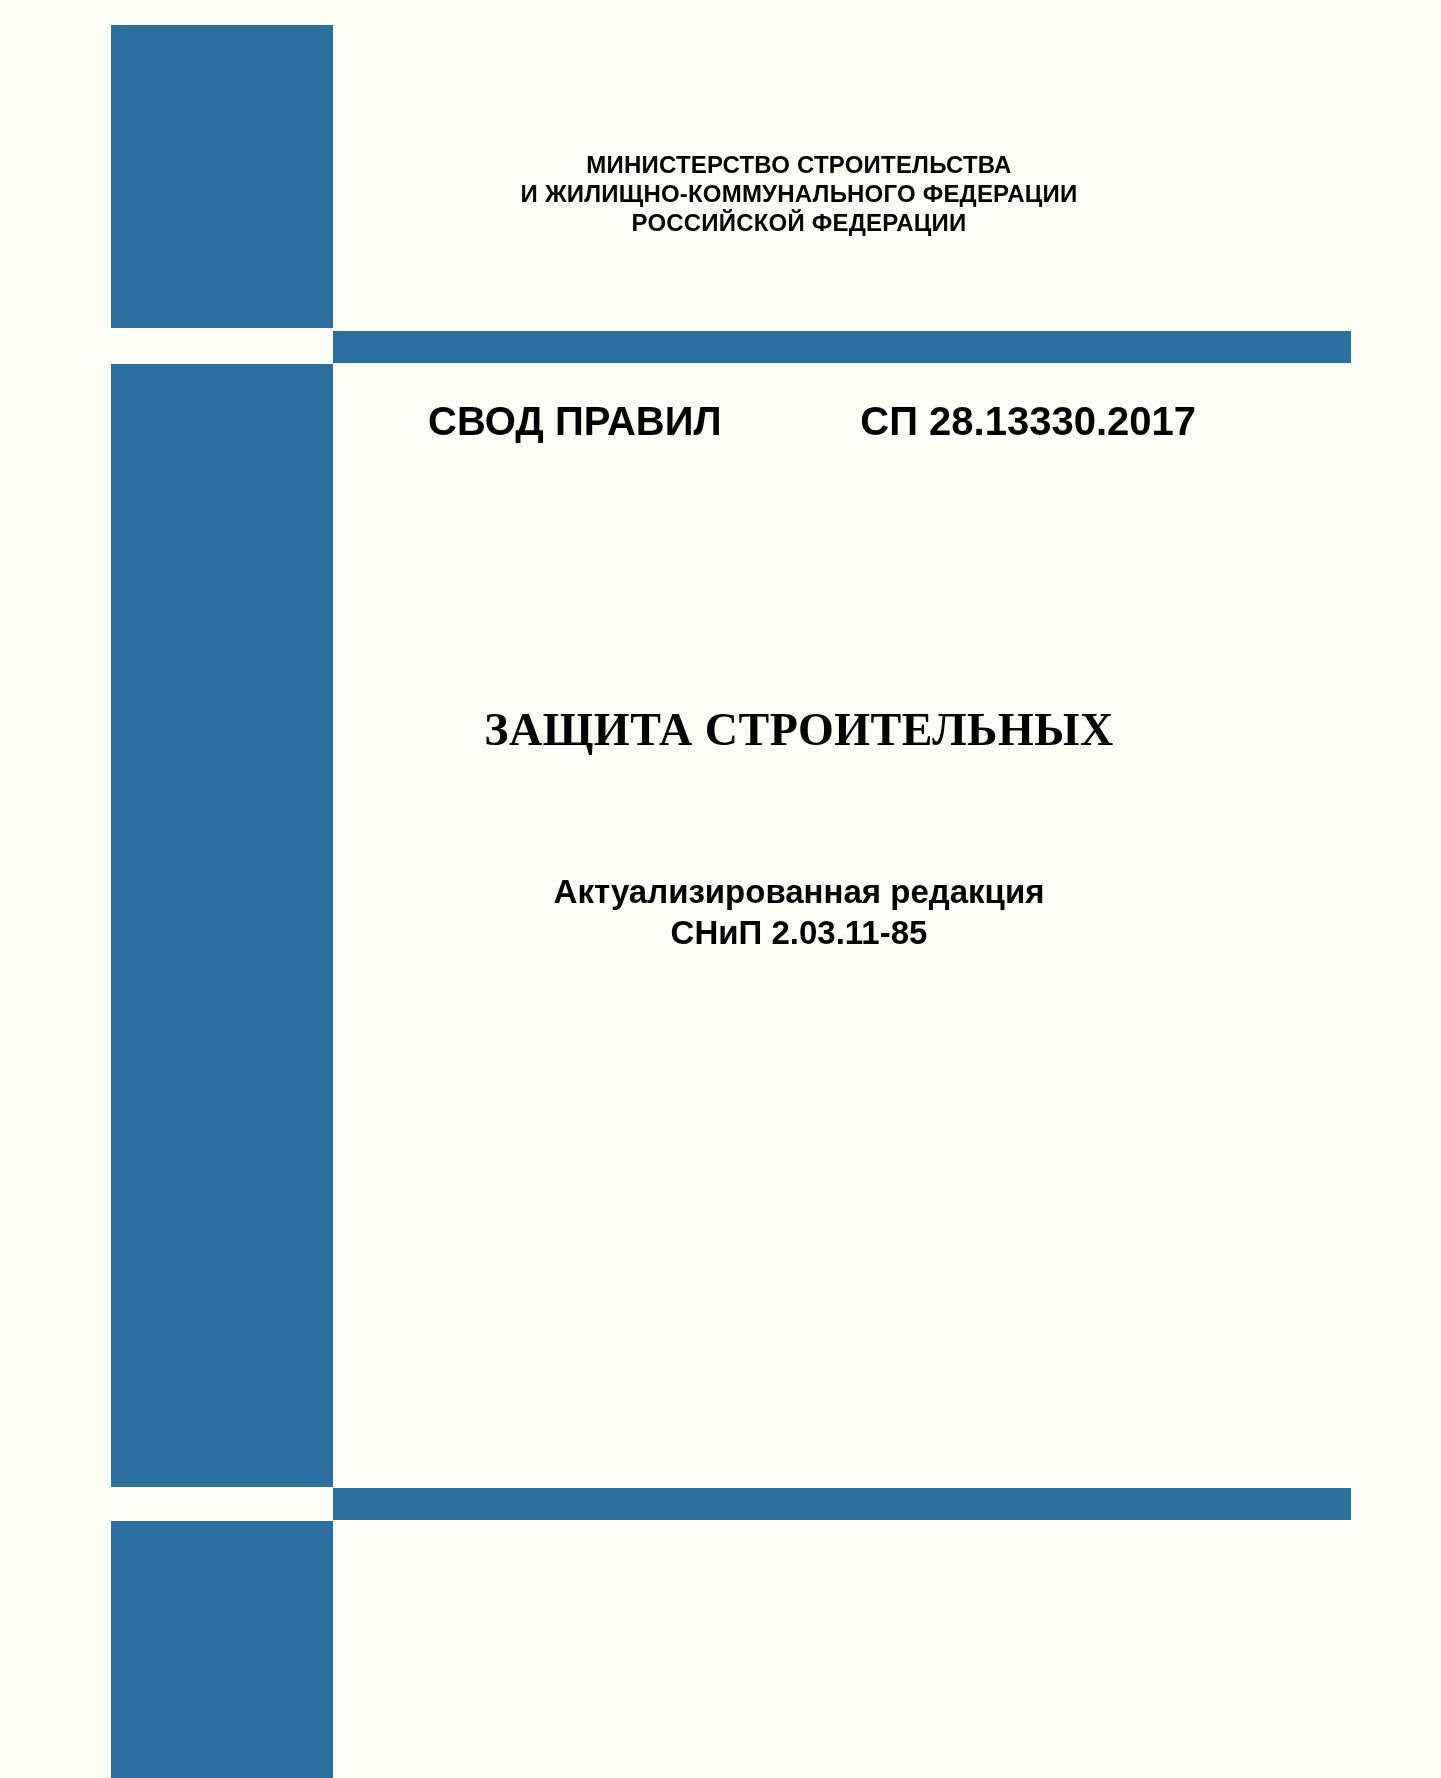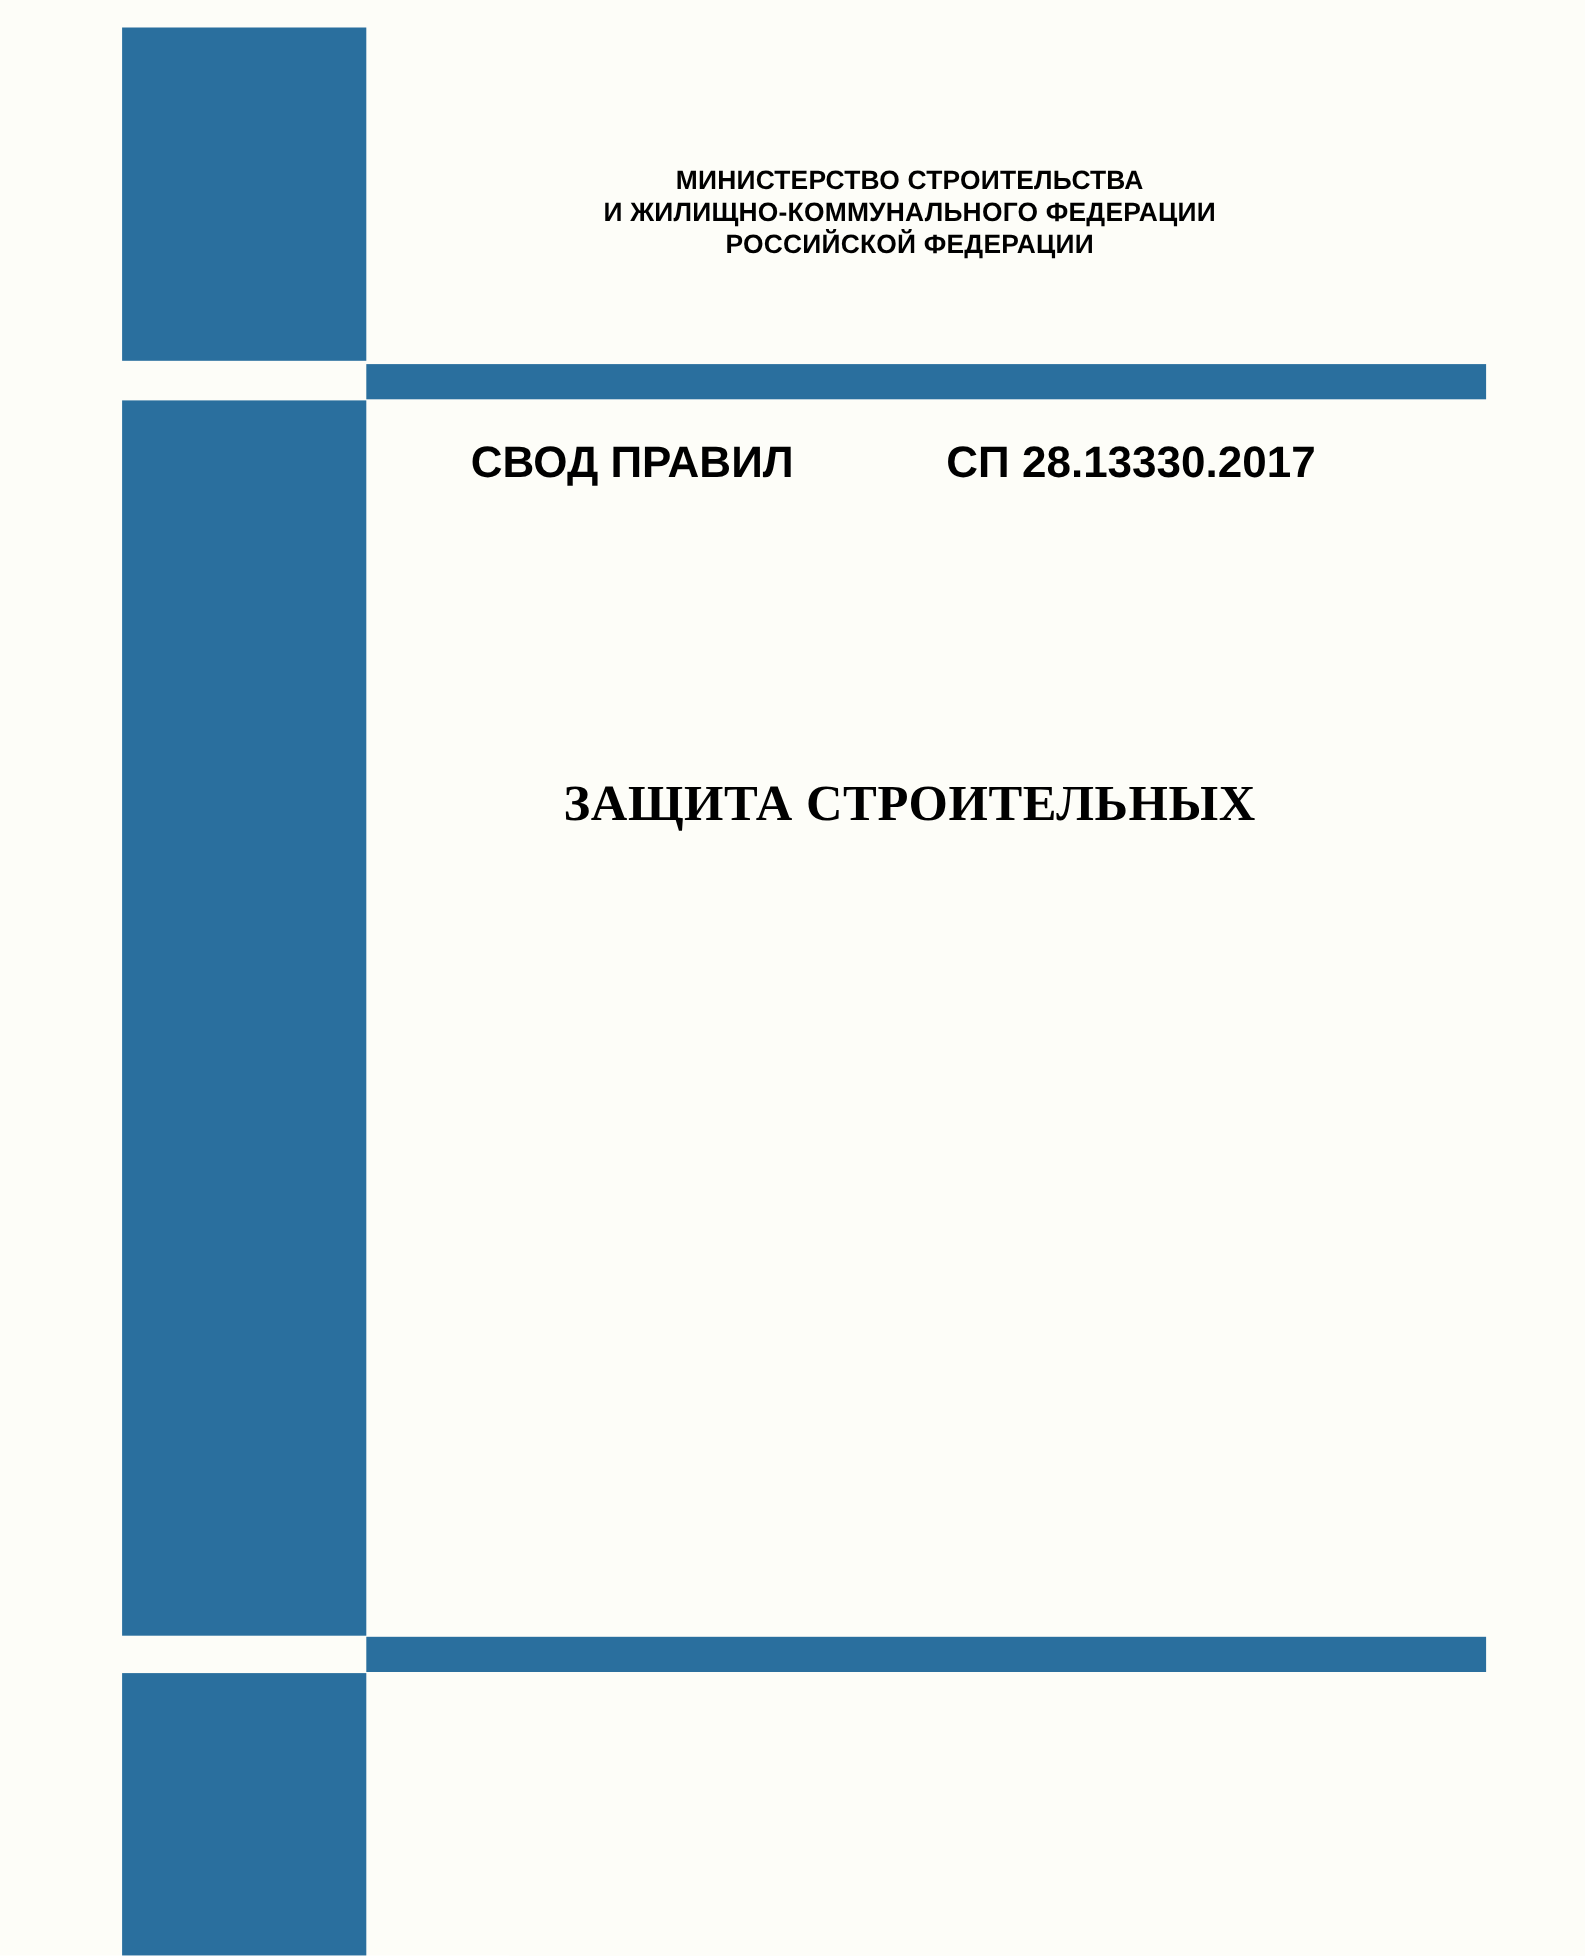--- a/index.html
+++ b/index.html
@@ -27,21 +27,21 @@
   .band-middle { left: 111px; top: 364px;  width: 222px; height: 1123px; }
   .band-bottom { left: 111px; top: 1521px; width: 222px; height: 257px; }
 
   
   .rule-top    { left: 333px; top: 331px;  width: 1018px; height: 32px; }
   .rule-bottom { left: 333px; top: 1488px; width: 1018px; height: 32px; }
 
   
   .text-block {
     position: absolute;
-    left: 345px;
+    left: 317px;
     width: 964px;
     text-align: center;
     font-weight: bold;
     color: var(--ink);
   }
 
   .ministry {
     top: 150px;
     font-size: 24px;
     line-height: 29px;
@@ -95,14 +95,18 @@
 
   <div class="doc-header-row">
     <span>СВОД ПРАВИЛ</span>
     <span>СП 28.13330.2017</span>
   </div>
 
   <div class="text-block main-title">
     <div>ЗАЩИТА СТРОИТЕЛЬНЫХ</div>
   </div>
 
+  <div class="text-block subtitle">
+    <div>Актуализированная редакция</div>
+    <div>СНиП 2.03.11-85</div>
+  </div>
 
 </div>
 
 </body></html>

